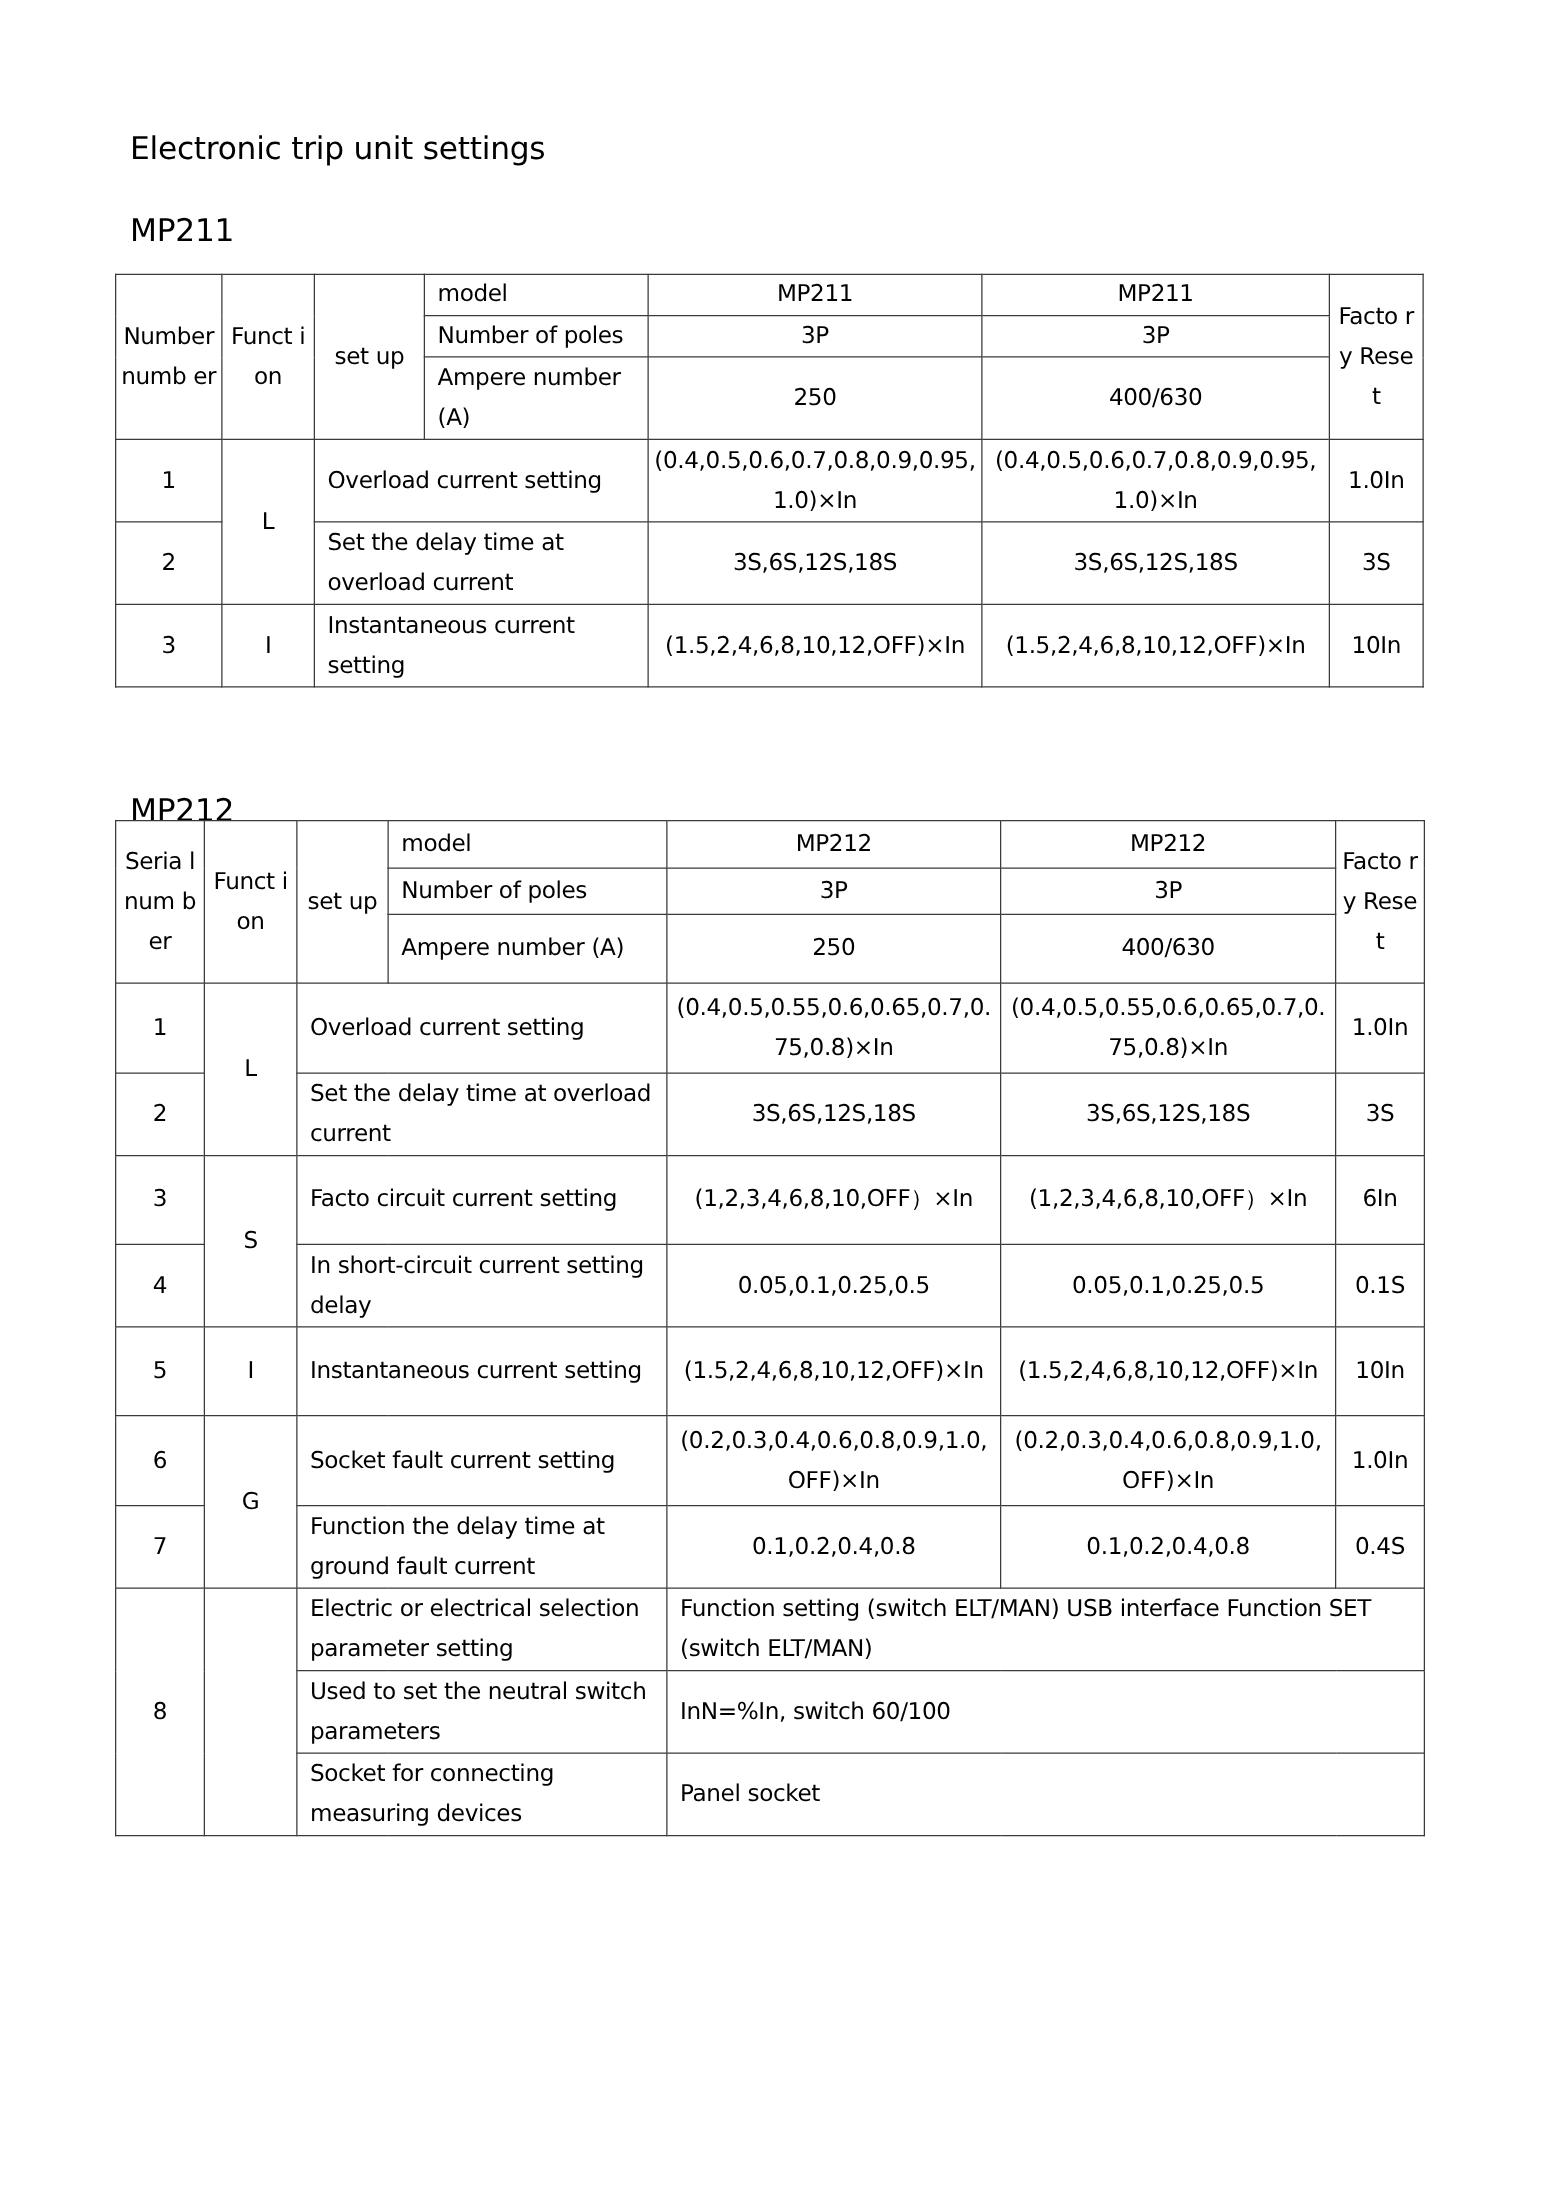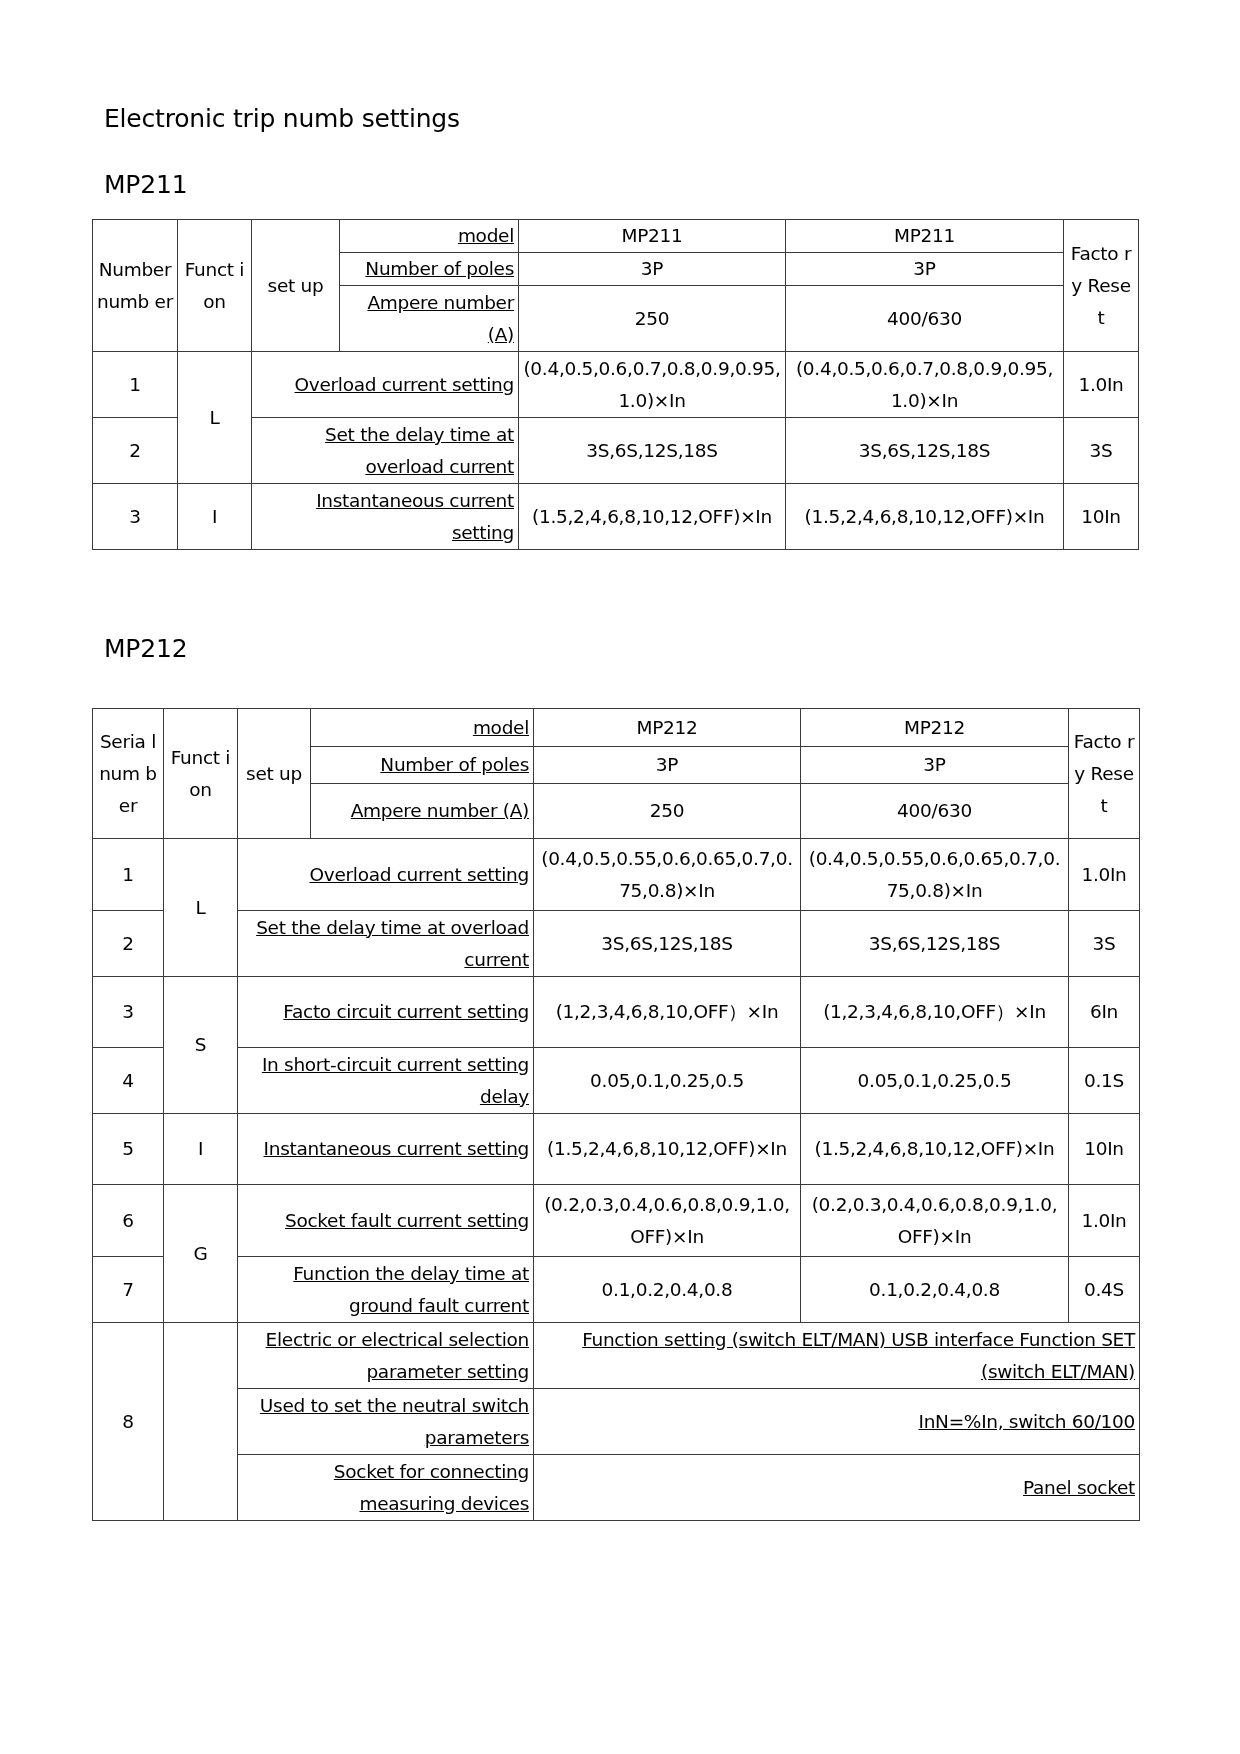--- a/index.html
+++ b/index.html
@@ -4,29 +4,29 @@
 <style>
   html, body { margin: 0; padding: 0; background: #ffffff; }
   body { width: 1240px; height: 1754px; position: relative; font-family: "DejaVu Sans", "Liberation Sans", sans-serif; color: #000; }
   .page-title { position: absolute; left: 104px; top: 104px; font-size: 25px; font-weight: normal; margin: 0; letter-spacing: -0.2px; }
   .section-title { position: absolute; left: 104px; font-size: 25px; font-weight: normal; margin: 0; letter-spacing: -0.2px; }
   #mp211-title { top: 170px; }
   #mp212-title { top: 634px; }
   table.spec { position: absolute; border-collapse: collapse; font-size: 18.5px; table-layout: fixed; letter-spacing: -0.3px; }
   table.spec td { border: 1.5px solid #3a3a3a; padding: 0 4px; line-height: 32px; vertical-align: middle; }
   .c { text-align: center; }
-  .l { text-align: right; padding-left: 10px !important; text-decoration: underline; }
+  .l { text-align: left; padding-left: 10px !important; }
   #t1 { left: 92px; top: 219px; width: 1046px; }
-  #t2 { left: 92px; top: 708px; width: 1047px; }
+  #t2 { left: 92px; top: 656px; width: 1047px; }
   .brk { word-break: break-all; }
 </style>
 </head>
 <body>
 
-<h1 class="page-title">Electronic trip numb settings</h1>
+<h1 class="page-title">Electronic trip unit settings</h1>
 
 <h2 class="section-title" id="mp211-title">MP211</h2>
 
 <table class="spec" id="t1">
   <colgroup>
     <col style="width:85px">
       <col style="width:74px">
       <col style="width:88px">
       <col style="width:179px">
       <col style="width:267px">

